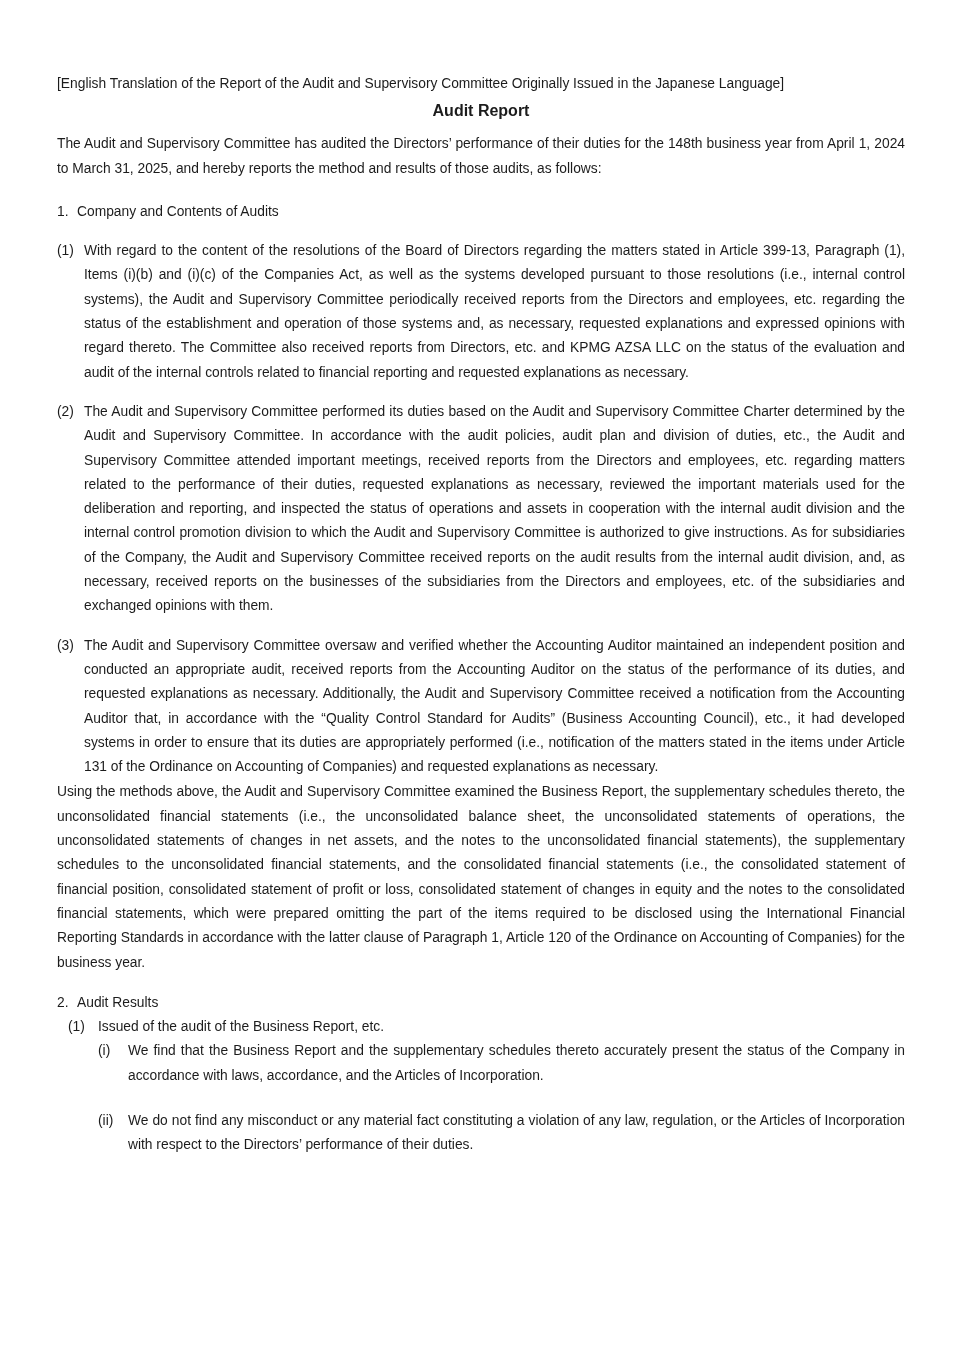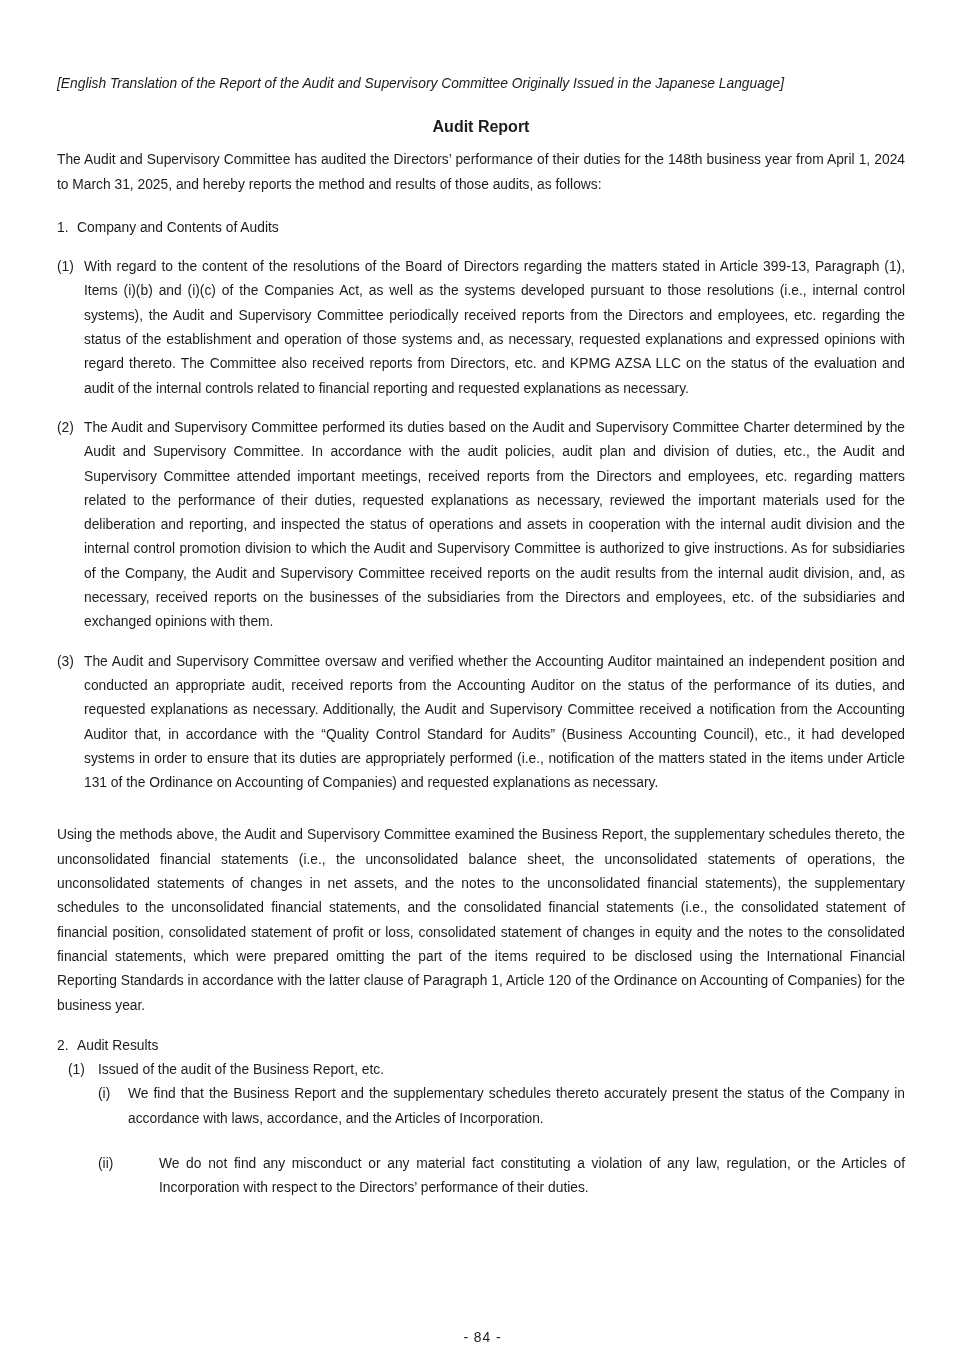--- a/index.html
+++ b/index.html
@@ -10,46 +10,46 @@
     margin: 0 auto;
     background: #ffffff;
     box-sizing: border-box;
     padding: 72px 60px 0 57px;
     font-family: "Liberation Sans", sans-serif;
     font-size: 13.8px;
     line-height: 24.3px;
     color: #1c1c1c;
     overflow: hidden;
   }
-  .hline { white-space: nowrap; font-style: italic; }
+  .hline { white-space: nowrap; }
   .bold { font-weight: 700; }
   .title {
     font-size: 16px;
     font-weight: 700;
     text-align: center;
-    margin: 18px 0 0 0;
+    margin: 2px 0 0 0;
     line-height: 26px;
   }
   p { margin: 0; }
   .just { text-align: justify; }
   .intro { margin-top: 8px; }
   .row { display: flex; align-items: flex-start; }
   .row p, .row .htext { flex: 1 1 auto; min-width: 0; }
   .marker { flex: 0 0 auto; }
   .m-num { width: 20px; }
   .m-paren { width: 27px; }
   .m-sub { width: 30px; }
   .m-roman { width: 30px; }
   .heading1 { margin-top: 19px; }
   .s1-item { margin-top: 15px; }
-  .closing { margin-top: 28px; }
+  .closing { margin-top: 1px; }
   .heading2 { margin-top: 16px; }
   .sub-row { padding-left: 11px; }
   .roman-row { padding-left: 41px; }
-  .roman-row + .roman-row { margin-top: 21px; gap: 31px; }
+  .roman-row + .roman-row { margin-top: 21px; }
   .footer {
     position: absolute;
     left: 0; right: 0; bottom: 15px;
     text-align: center;
     letter-spacing: 1px;
   }
 </style>
 </head>
 <body>
 
@@ -99,15 +99,14 @@
     <span class="marker m-roman">(i)</span>
     <p class="just">We find that the Business Report and the supplementary schedules thereto accurately present the status of the Company in accordance with laws, accordance, and the Articles of Incorporation.</p>
   </div>
 
   <div class="row roman-row">
     <span class="marker m-roman">(ii)</span>
     <p class="just">We do not find any misconduct or any material fact constituting a violation of any law, regulation, or the Articles of Incorporation with respect to the Directors’ performance of their duties.</p>
   </div>
 
 
-  <div class="footer">- 84 -</div>
 
 </div>
 
 </body></html>

